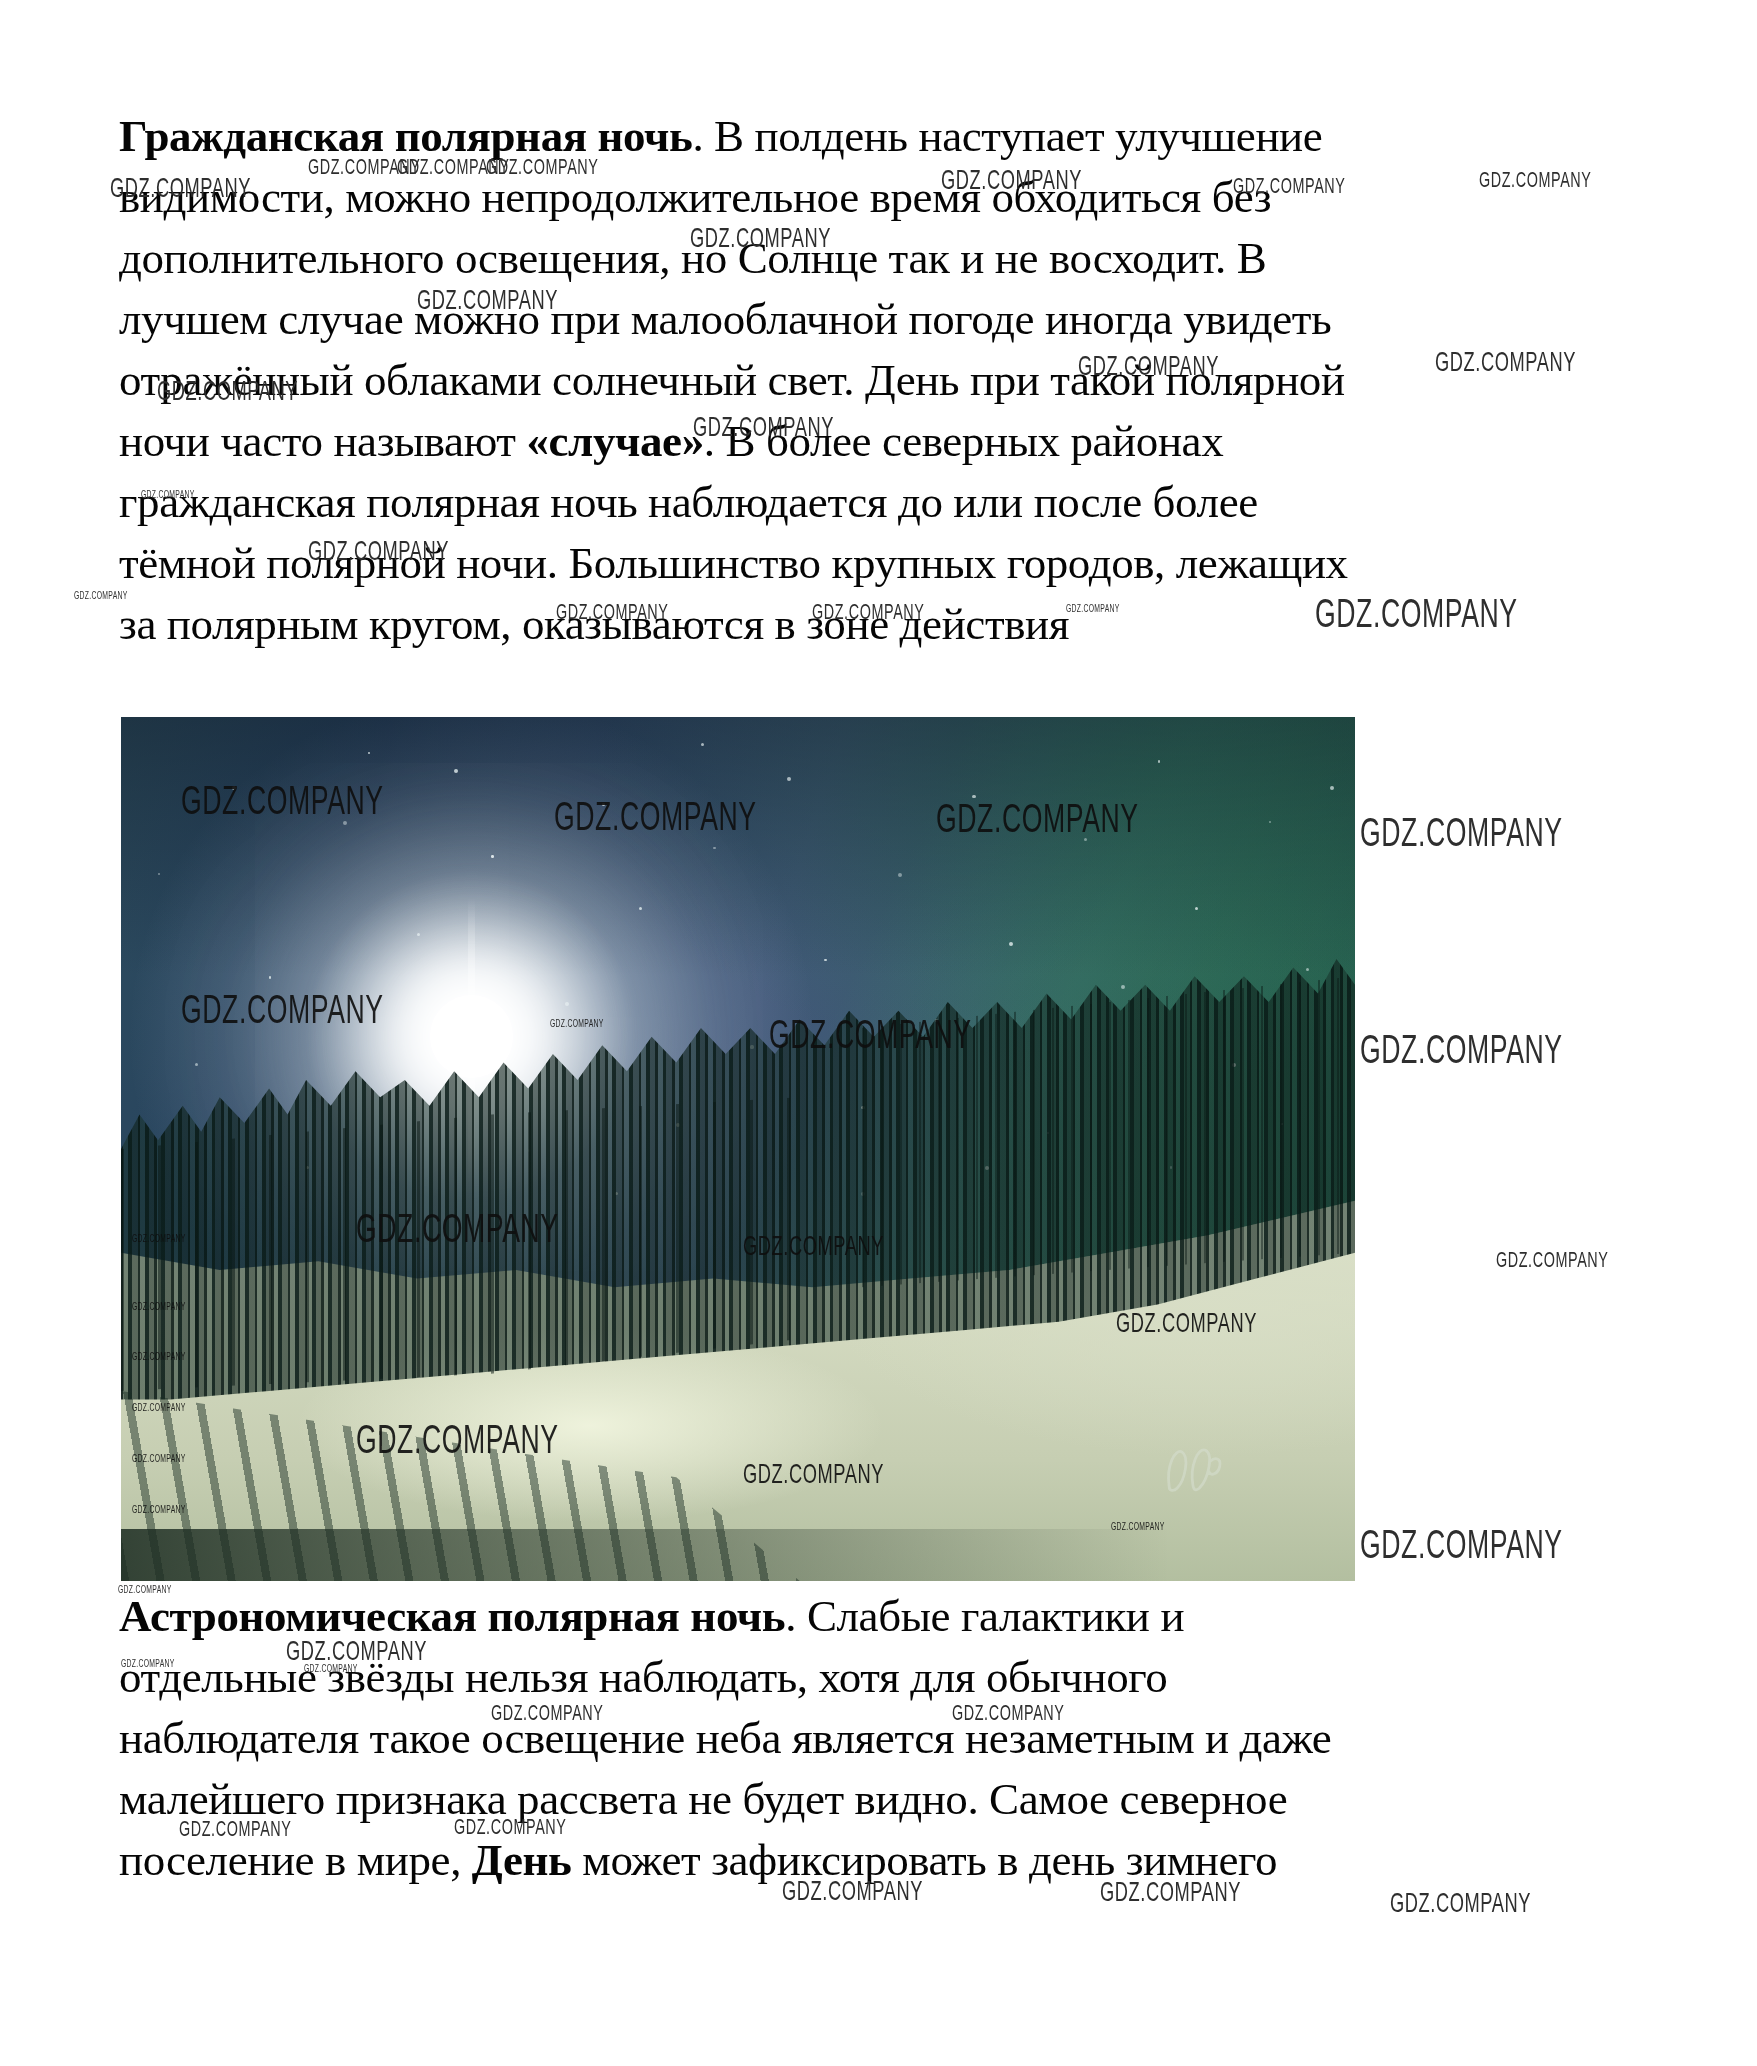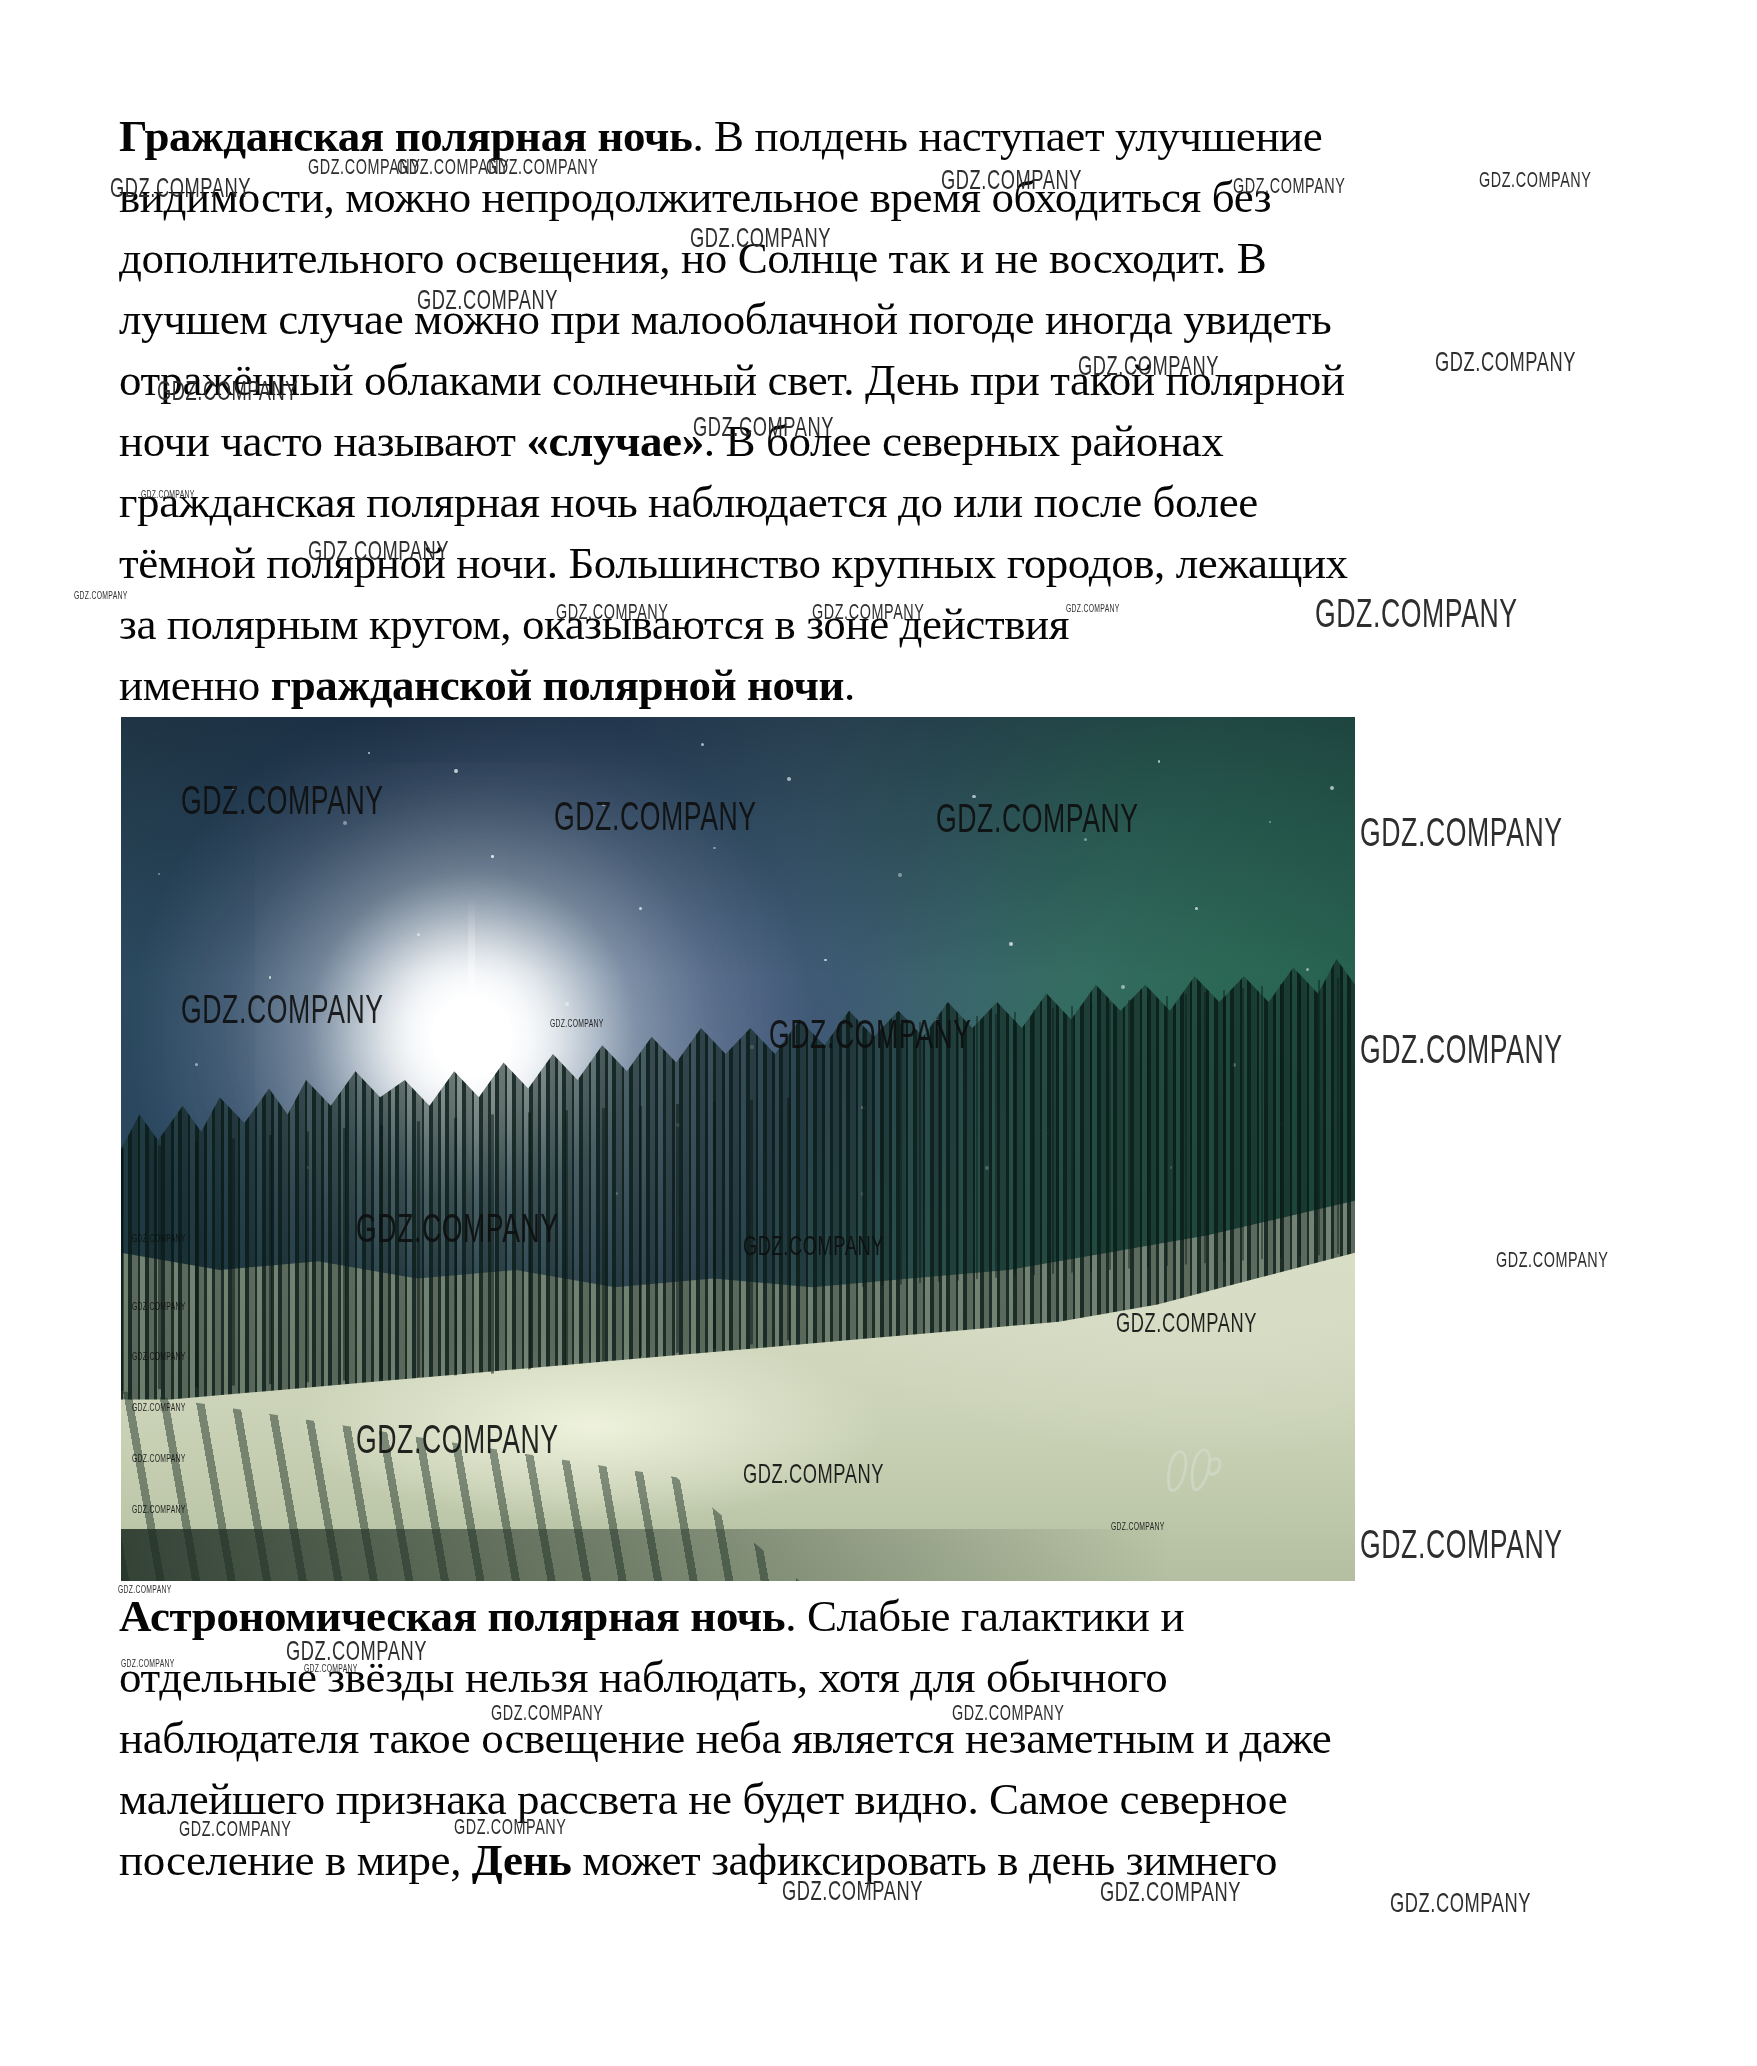--- a/index.html
+++ b/index.html
@@ -68,21 +68,20 @@
   <div class="para p1" id="p1">
       <div class="line"><span class="b">Гражданская полярная ночь</span><span>. В полдень наступает улучшение</span></div>
       <div class="line"><span>видимости, можно непродолжительное время обходиться без</span></div>
       <div class="line"><span>дополнительного освещения, но Солнце так и не восходит. В</span></div>
       <div class="line"><span>лучшем случае можно при малооблачной погоде иногда увидеть</span></div>
       <div class="line"><span>отражённый облаками солнечный свет. День при такой полярной</span></div>
       <div class="line"><span>ночи часто называют </span><span class="b">«случае»</span><span>. В более северных районах</span></div>
       <div class="line"><span>гражданская полярная ночь наблюдается до или после более</span></div>
       <div class="line"><span>тёмной полярной ночи. Большинство крупных городов, лежащих</span></div>
       <div class="line"><span>за полярным кругом, оказываются в зоне действия</span></div>
-      <div class="line"><span>именно </span><span class="b">гражданской полярной ночи</span><span>.</span></div>
     </div>
 
   <div class="photo">
     <div class="sky"></div>
     <div id="stars">
         <div class="star" style="width: 2.4px; height: 2.4px; left: 3%; top: 18%; opacity: 0.45;"></div>
         <div class="star" style="width: 3.2px; height: 3.2px; left: 6%; top: 40%; opacity: 0.56;"></div>
         <div class="star" style="width: 4px; height: 4px; left: 9%; top: 8%; opacity: 0.67;"></div>
         <div class="star" style="width: 2.4px; height: 2.4px; left: 12%; top: 30%; opacity: 0.78;"></div>
         <div class="star" style="width: 3.2px; height: 3.2px; left: 15%; top: 52%; opacity: 0.89;"></div>

